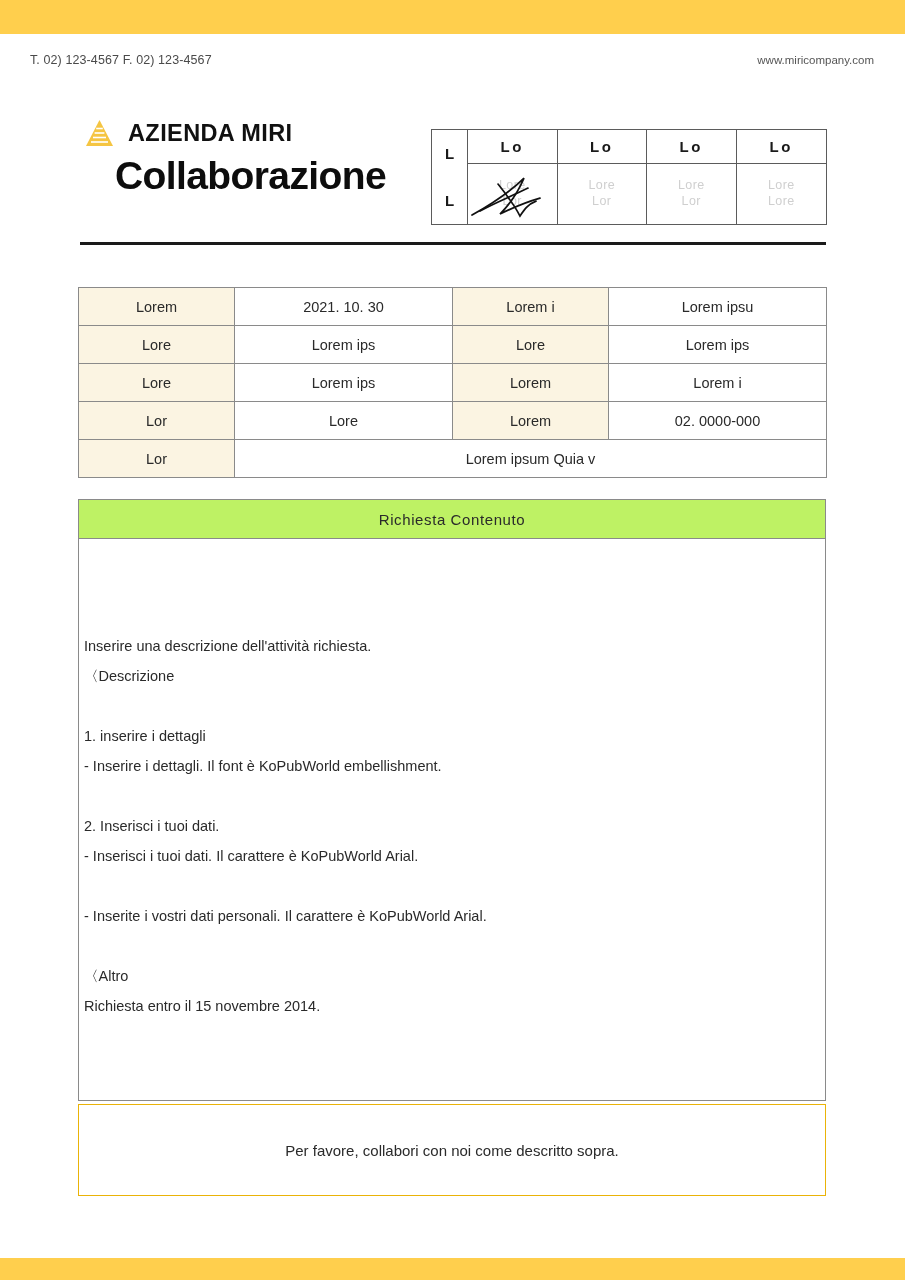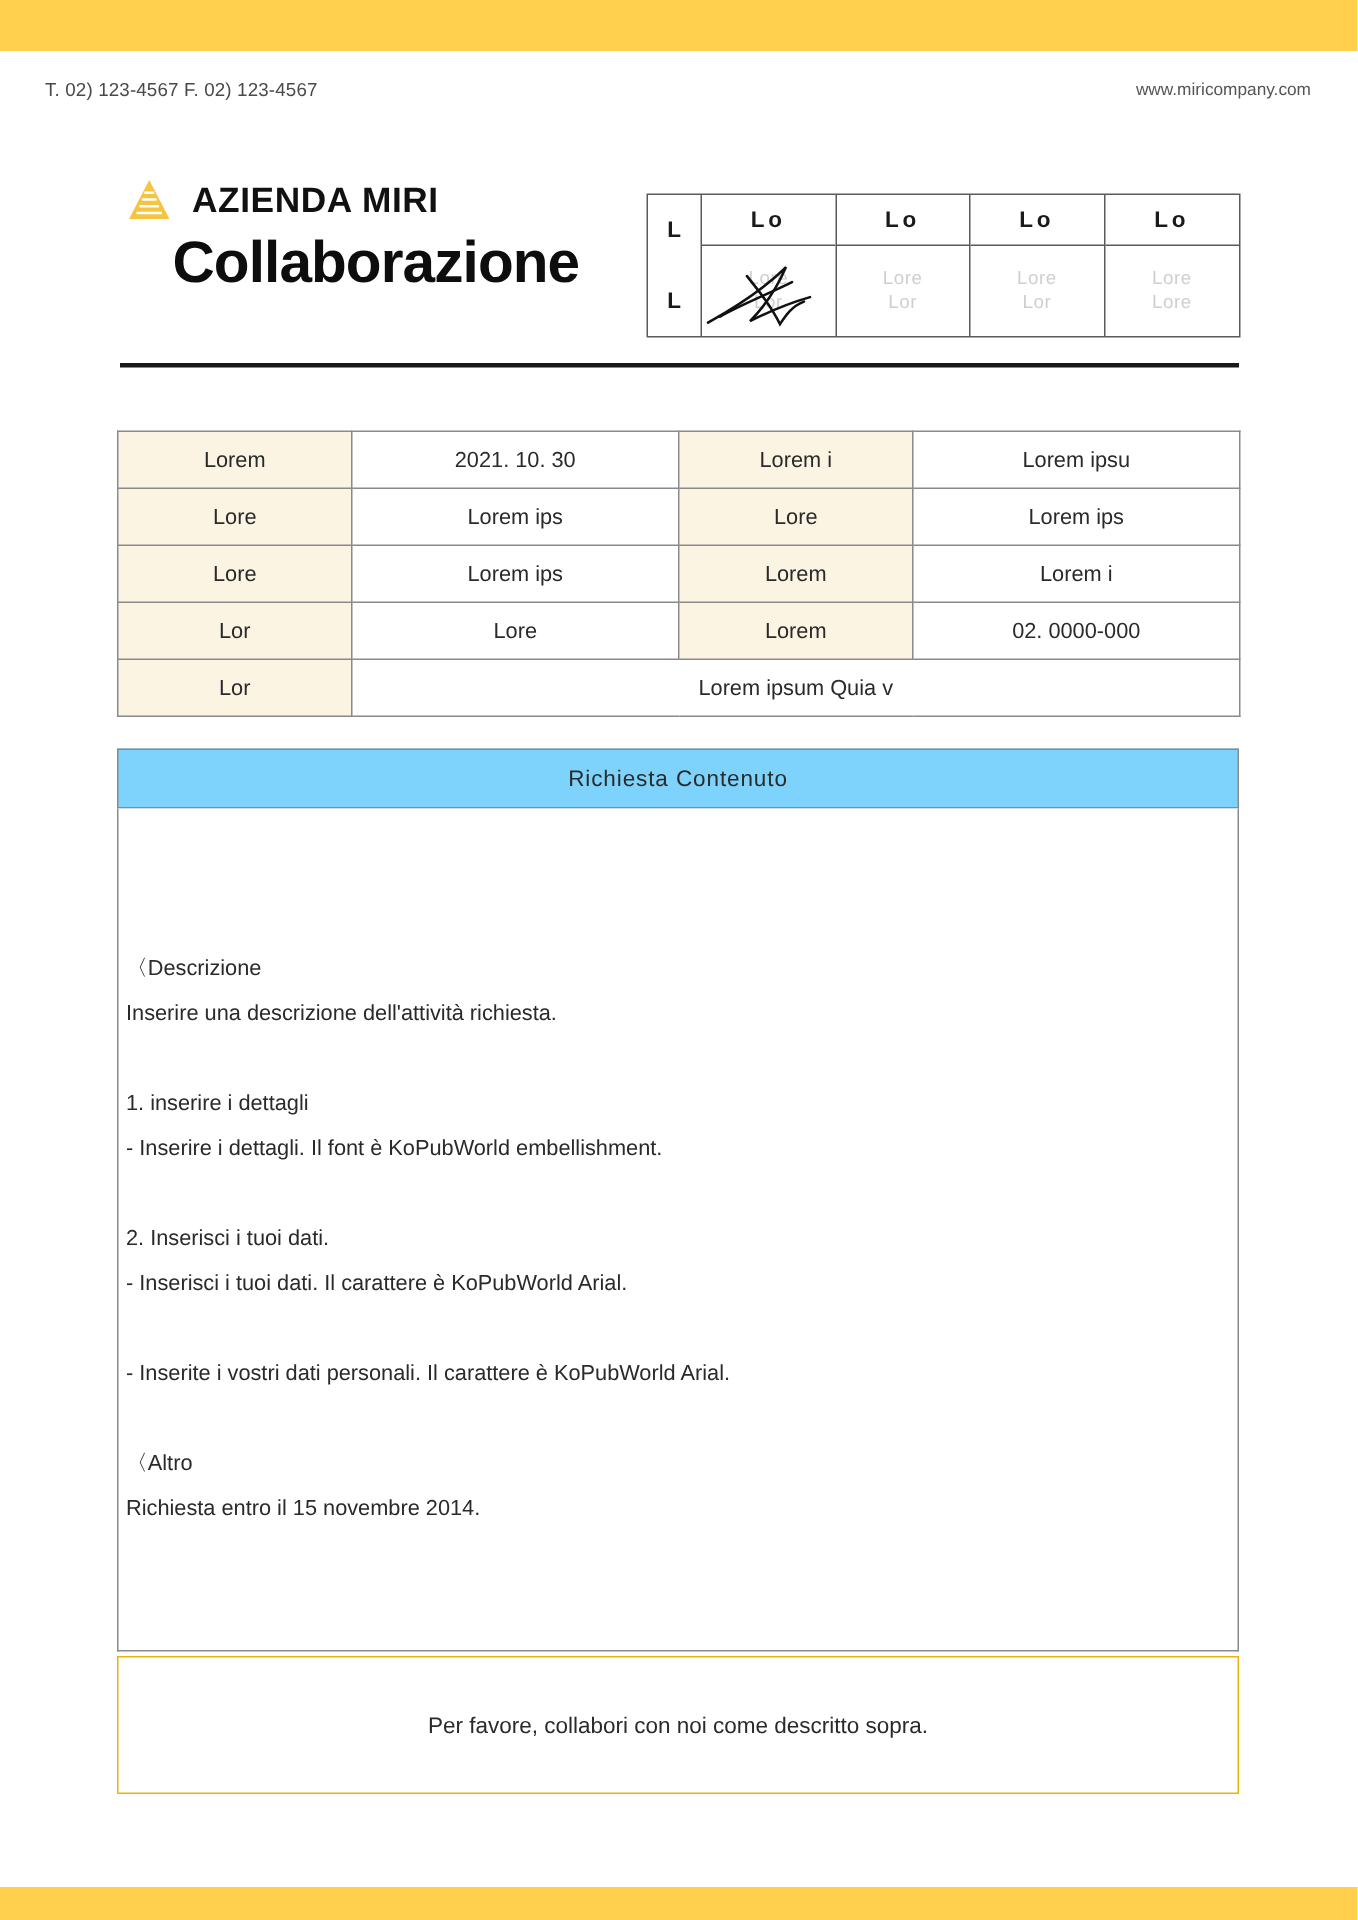--- a/index.html
+++ b/index.html
@@ -137,21 +137,21 @@
     color: #2a2a2a;
     text-align: center;
     padding: 0 16px;
   }
   .info-table td.lbl { background: #FBF4E2; }
 
   
   .content-head {
     position: absolute; left: 78px; top: 465px;
     width: 748px; height: 40px;
-    background: #7dd3fc;
+    background: #bef264;
     border: 1px solid #8a8a8a;
     display: flex; align-items: center; justify-content: center;
     font-size: 15px; color: #2a2a2a; letter-spacing: .6px;
   }
   .content-box {
     position: absolute; left: 78px; top: 505px;
     width: 748px; height: 562px;
     border: 1px solid #8a8a8a;
     border-top: none;
     background: #fff;
@@ -289,22 +289,22 @@
         <td class="lbl">Lor</td>
         <td colspan="3">Lorem ipsum Quia v</td>
       </tr>
     </tbody>
   </table>
 
   <div class="content-head">Richiesta Contenuto</div>
 
   <div class="content-box">
     <div class="content-body">
+        <p>Inserire una descrizione dell'attività richiesta.</p>
         <p>〈Descrizione</p>
-        <p>Inserire una descrizione dell'attività richiesta.</p>
         <p class="spacer"></p>
         <p>1. inserire i dettagli</p>
         <p>- Inserire i dettagli. Il font è KoPubWorld embellishment.</p>
         <p class="spacer"></p>
         <p>2. Inserisci i tuoi dati.</p>
         <p>- Inserisci i tuoi dati. Il carattere è KoPubWorld Arial.</p>
         <p class="spacer"></p>
         <p>- Inserite i vostri dati personali. Il carattere è KoPubWorld Arial.</p>
         <p class="spacer"></p>
         <p>〈Altro</p>

